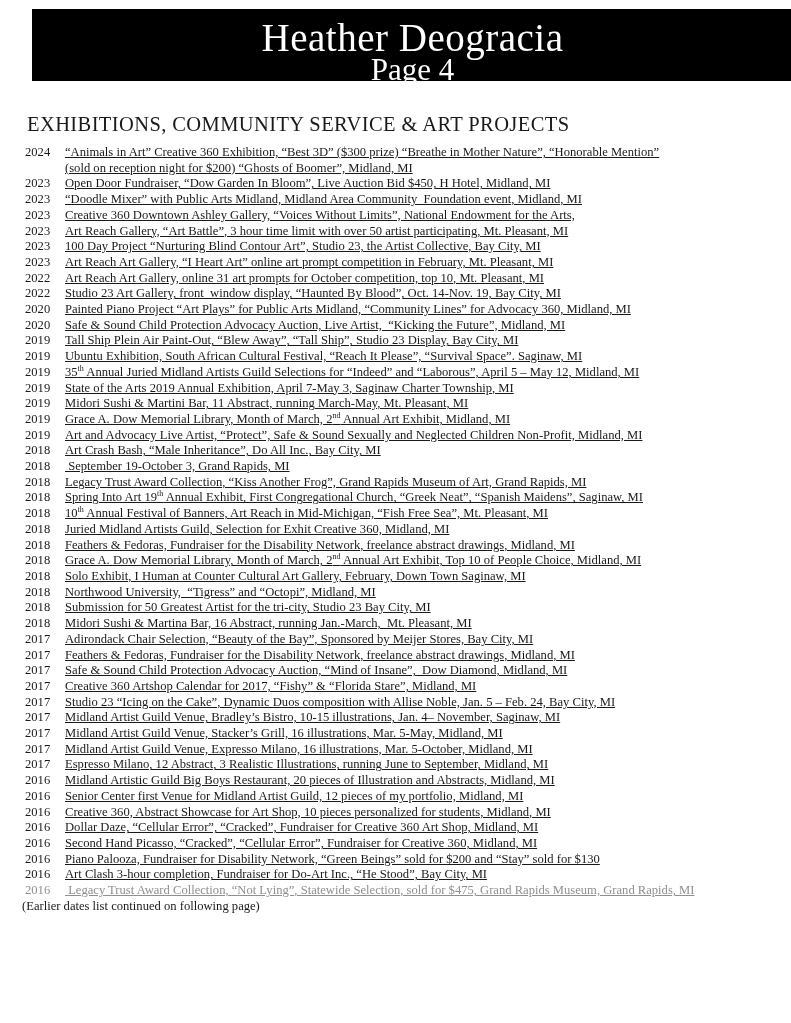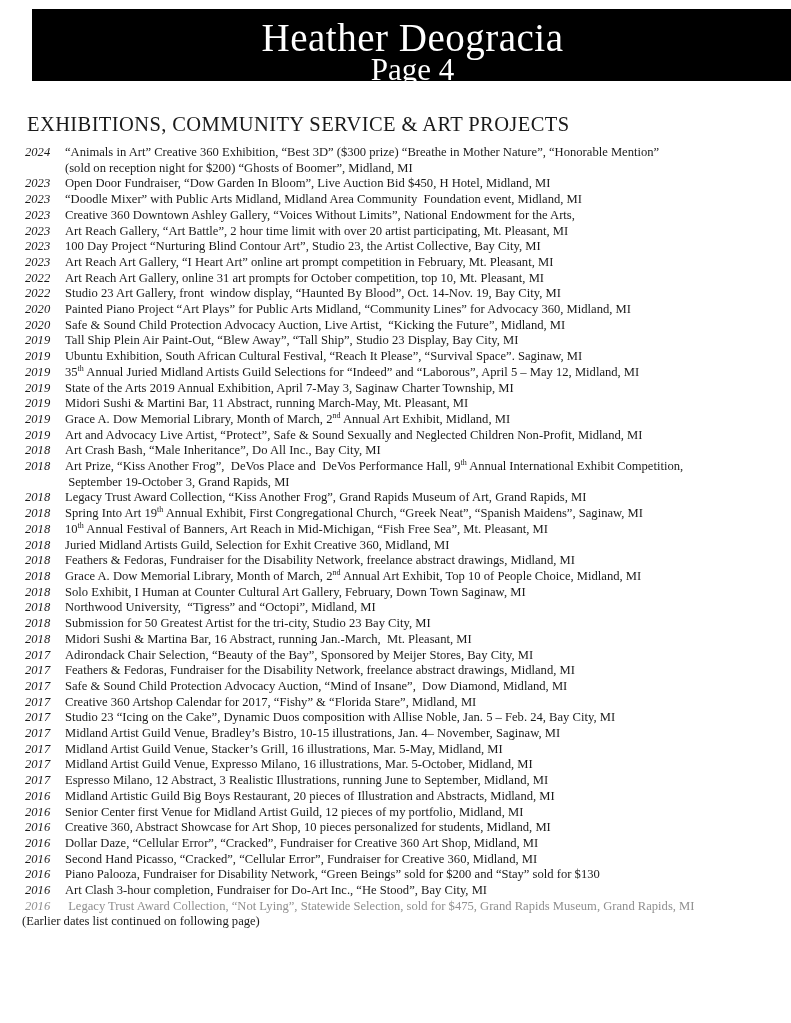--- a/index.html
+++ b/index.html
@@ -13,22 +13,22 @@
   }
   .header-name{font-size:39px;line-height:1;margin-top:9px;letter-spacing:.5px;}
   .header-page{font-size:31px;line-height:1;margin-top:-3px;}
   .content{position:absolute;top:101px;left:25px;right:12px;margin-top:12px;}
   .section-title{
     font-size:20.5px;font-weight:normal;margin:0 0 9px 2px;letter-spacing:.4px;
     white-space:nowrap;
   }
   .list{font-size:12.6px;}
   .row{display:flex;line-height:15.7px;}
-  .row .year{flex:0 0 40px;white-space:pre;font-style:italic;}
-  .row .text{flex:1;}
+  .row .year{flex:0 0 40px;white-space:pre;}
+  .row .text{flex:1;text-decoration:underline;}
   .row .line{white-space:pre;}
   sup{font-size:8px;line-height:0;vertical-align:super;}
   .muted{color:#8f8f8f;}
   .footnote{line-height:15.7px;margin-left:-3px;white-space:pre;}
 </style>
 </head>
 <body>
 
 <div class="page">
 
@@ -62,21 +62,21 @@
         </div>
         <div class="row">
           <span class="year">2023</span>
           <span class="text">
             <div class="line">Creative 360 Downtown Ashley Gallery, “Voices Without Limits”, National Endowment for the Arts,</div>
           </span>
         </div>
         <div class="row">
           <span class="year">2023</span>
           <span class="text">
-            <div class="line">Art Reach Gallery, “Art Battle”, 2 hour time limit with over 20 artist participating, Mt. Pleasant, MI</div>
+            <div class="line">Art Reach Gallery, “Art Battle”, 3 hour time limit with over 50 artist participating, Mt. Pleasant, MI</div>
           </span>
         </div>
         <div class="row">
           <span class="year">2023</span>
           <span class="text">
             <div class="line">100 Day Project “Nurturing Blind Contour Art”, Studio 23, the Artist Collective, Bay City, MI</div>
           </span>
         </div>
         <div class="row">
           <span class="year">2023</span>
@@ -152,21 +152,20 @@
         </div>
         <div class="row">
           <span class="year">2018</span>
           <span class="text">
             <div class="line">Art Crash Bash, “Male Inheritance”, Do All Inc., Bay City, MI</div>
           </span>
         </div>
         <div class="row">
           <span class="year">2018</span>
           <span class="text">
-            <div class="line">Art Prize, “Kiss Another Frog”,  DeVos Place and  DeVos Performance Hall, 9<sup>th</sup> Annual International Exhibit Competition,</div>
             <div class="line"> September 19-October 3, Grand Rapids, MI</div>
           </span>
         </div>
         <div class="row">
           <span class="year">2018</span>
           <span class="text">
             <div class="line">Legacy Trust Award Collection, “Kiss Another Frog”, Grand Rapids Museum of Art, Grand Rapids, MI</div>
           </span>
         </div>
         <div class="row">

